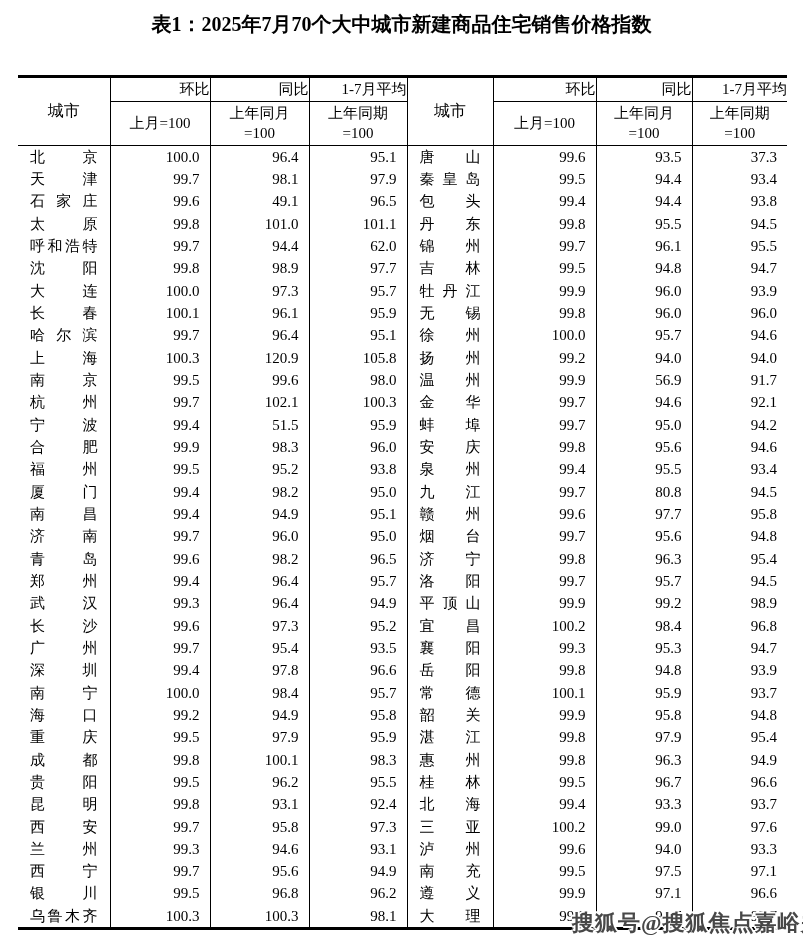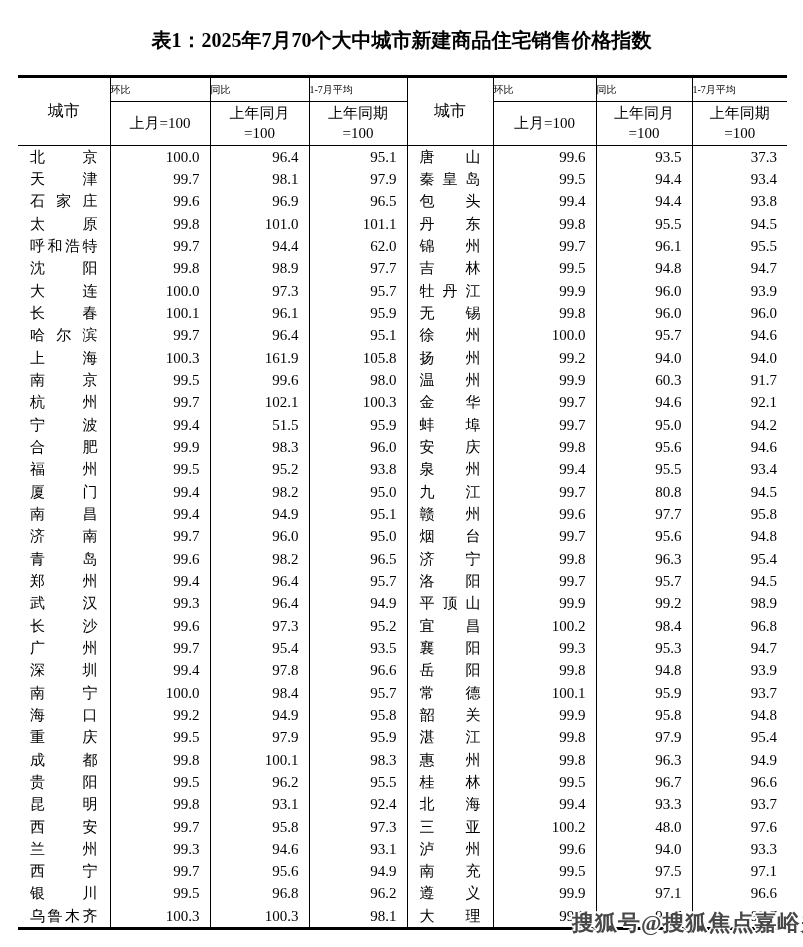--- a/index.html
+++ b/index.html
@@ -12,43 +12,43 @@
     height: 947px;
     position: relative;
     overflow: hidden;
     font-family: "Liberation Serif", "DejaVu Serif", serif;
     color: #000;
   }
   .page-title {
     text-align: center;
     font-weight: bold;
     font-size: 20px;
-    padding-top: 27px;
+    padding-top: 11px;
     white-space: nowrap;
   }
   table.idx {
     position: absolute;
     left: 18px;
     top: 75px;
     width: 769px;
     border-collapse: collapse;
     table-layout: fixed;
     border-top: 3px solid #000;
     border-bottom: 3px solid #000;
   }
   .idx th, .idx td {
     padding: 0;
     font-weight: normal;
     vertical-align: middle;
   }
   .vr { border-right: 1px solid #000; }
   .hdr-top {
     height: 23px;
-    font-size: 10px;
-    text-align: left;
+    font-size: 15px;
+    text-align: right;
     border-bottom: 1px solid #000;
   }
   .hdr-sub {
     height: 43px;
     font-size: 15px;
     text-align: center;
     border-bottom: 1px solid #000;
     white-space: pre-line;
     line-height: 1.3;
   }
@@ -171,21 +171,21 @@
       </tr>
       <tr>
         <td class="city vr">
           <div class="city-inner">
             <span>石</span>
             <span>家</span>
             <span>庄</span>
           </div>
         </td>
         <td class="num vr">99.6</td>
-        <td class="num vr">96.9</td>
+        <td class="num vr">49.1</td>
         <td class="num vr">96.5</td>
         <td class="city vr">
           <div class="city-inner">
             <span>包</span>
             <span>头</span>
           </div>
         </td>
         <td class="num vr">99.4</td>
         <td class="num vr">94.4</td>
         <td class="num">93.8</td>
@@ -315,21 +315,21 @@
         <td class="num">94.6</td>
       </tr>
       <tr>
         <td class="city vr">
           <div class="city-inner">
             <span>上</span>
             <span>海</span>
           </div>
         </td>
         <td class="num vr">100.3</td>
-        <td class="num vr">161.9</td>
+        <td class="num vr">120.9</td>
         <td class="num vr">105.8</td>
         <td class="city vr">
           <div class="city-inner">
             <span>扬</span>
             <span>州</span>
           </div>
         </td>
         <td class="num vr">99.2</td>
         <td class="num vr">94.0</td>
         <td class="num">94.0</td>
@@ -344,21 +344,21 @@
         <td class="num vr">99.5</td>
         <td class="num vr">99.6</td>
         <td class="num vr">98.0</td>
         <td class="city vr">
           <div class="city-inner">
             <span>温</span>
             <span>州</span>
           </div>
         </td>
         <td class="num vr">99.9</td>
-        <td class="num vr">60.3</td>
+        <td class="num vr">56.9</td>
         <td class="num">91.7</td>
       </tr>
       <tr>
         <td class="city vr">
           <div class="city-inner">
             <span>杭</span>
             <span>州</span>
           </div>
         </td>
         <td class="num vr">99.7</td>
@@ -745,21 +745,21 @@
         <td class="num vr">99.7</td>
         <td class="num vr">95.8</td>
         <td class="num vr">97.3</td>
         <td class="city vr">
           <div class="city-inner">
             <span>三</span>
             <span>亚</span>
           </div>
         </td>
         <td class="num vr">100.2</td>
-        <td class="num vr">48.0</td>
+        <td class="num vr">99.0</td>
         <td class="num">97.6</td>
       </tr>
       <tr>
         <td class="city vr">
           <div class="city-inner">
             <span>兰</span>
             <span>州</span>
           </div>
         </td>
         <td class="num vr">99.3</td>

